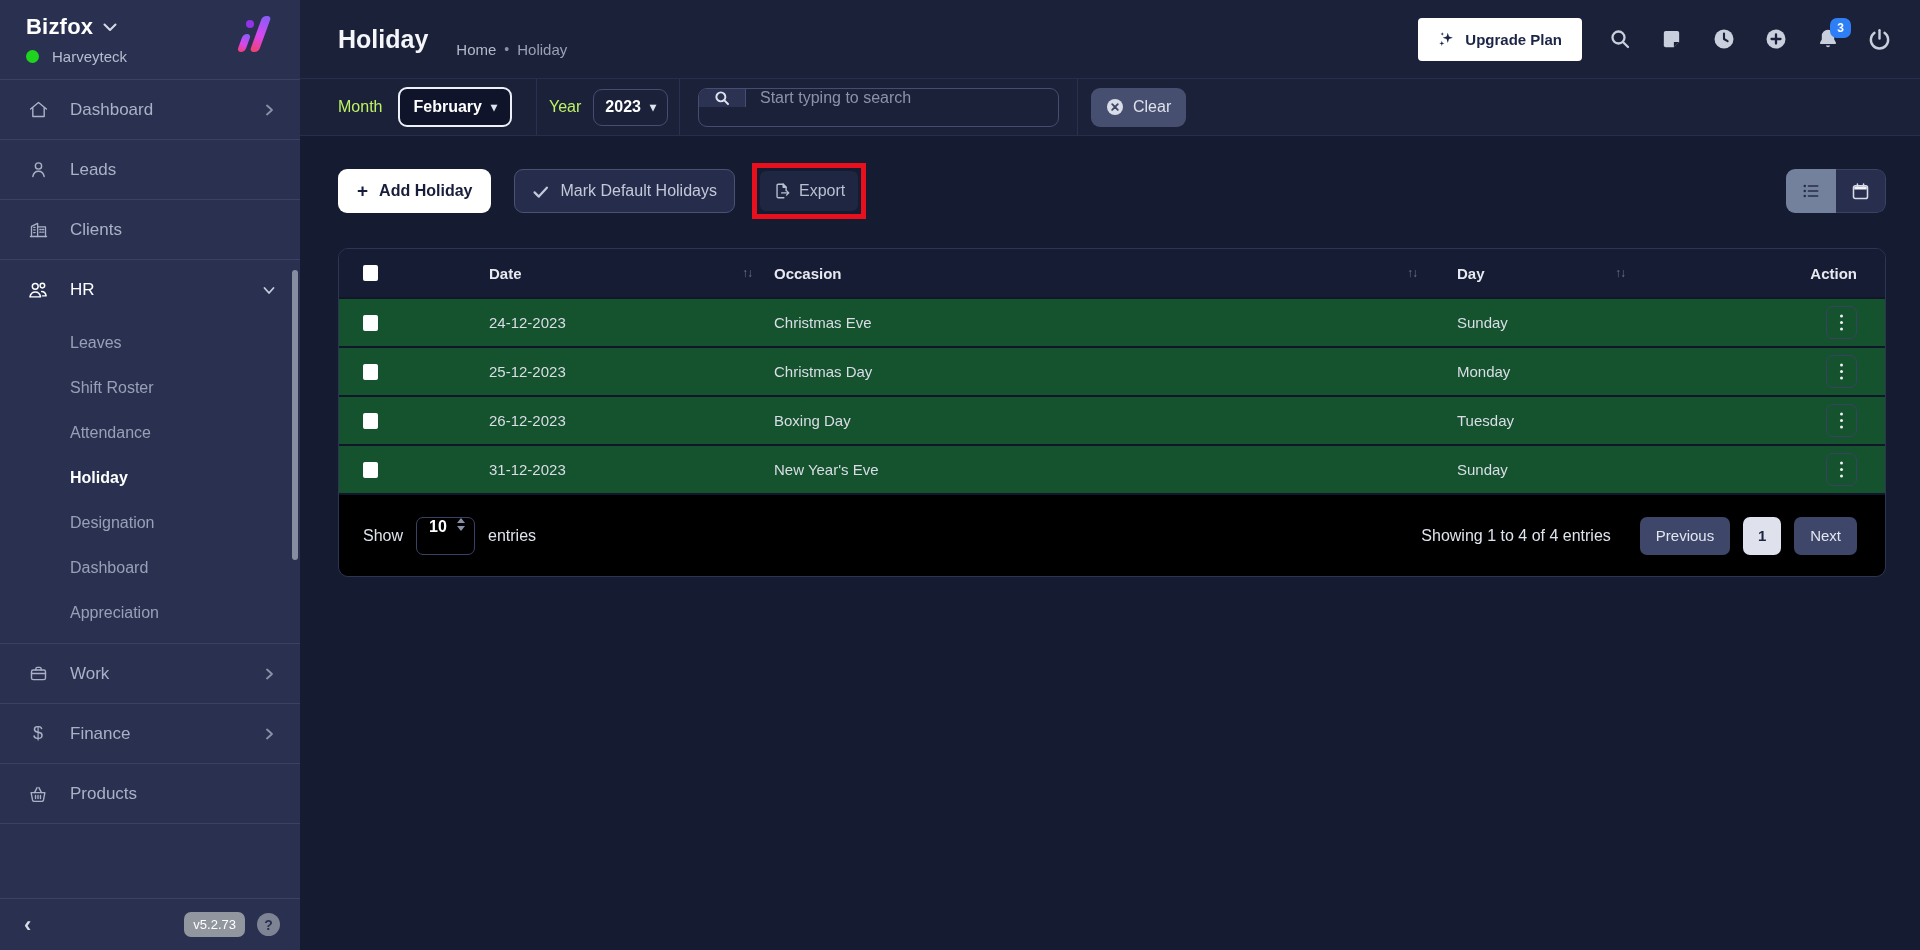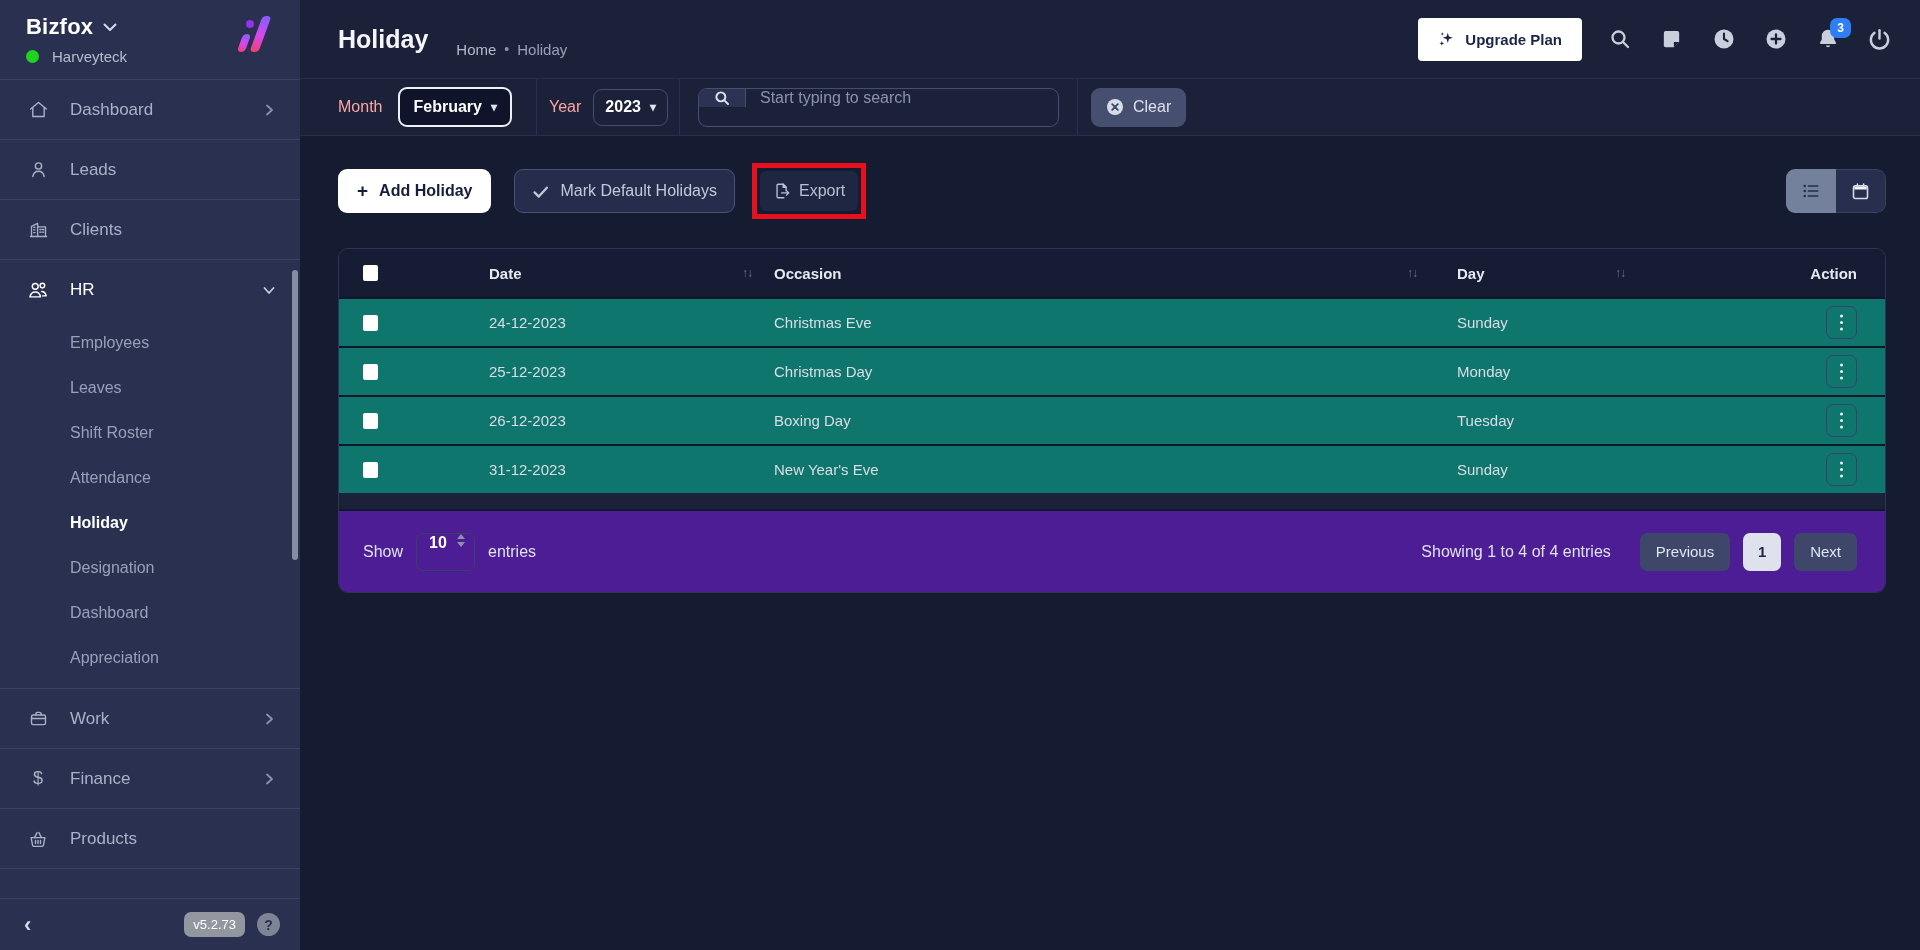--- a/index.html
+++ b/index.html
@@ -77,21 +77,21 @@
   }
   
   .filterbar {
     height:58px; background:#1b2138; border-bottom:1px solid #272e4c; border-top:1px solid #272e4c;
     display:flex; align-items:center; flex:0 0 58px;
   }
   .fgroup { height:100%; display:flex; align-items:center; border-right:1px solid #2a3150; }
   .fg-month { width:237px; padding-left:38px; gap:16px; }
   .fg-year { width:143px; padding-left:12px; gap:12px; }
   .fg-search { width:398px; padding-left:18px; }
-  .f-label { font-size:16px; color:#fca5a5; }
+  .f-label { font-size:16px; color:#bef264; }
   .month-btn {
     background:#0f142a; border:2px solid #edf0f7; border-radius:9px; height:40px; padding:0 13px;
     color:#ffffff; font-size:16px; font-weight:bold; font-family:inherit;
     display:flex; align-items:center; gap:9px; cursor:pointer;
   }
   .year-btn {
     background:transparent; border:1px solid #454d70; border-radius:9px; height:37px; padding:0 11px;
     color:#ffffff; font-size:16px; font-weight:bold; font-family:inherit;
     display:flex; align-items:center; gap:9px; cursor:pointer;
   }
@@ -140,32 +140,32 @@
   .card { margin-top:29px; border:1px solid #2d3454; border-radius:10px; overflow:hidden; background:#1b2139; }
   .trow { display:grid; grid-template-columns:150px 285px 665px 208px 1fr; align-items:center; }
   .thead { height:48px; background:#161c33; }
   .th { font-size:15px; font-weight:bold; color:#e6e9f0; display:flex; align-items:center; }
   .sort { margin-left:auto; margin-right:22px; font-size:12px; color:#6b7490; letter-spacing:-1px; cursor:pointer; }
   .cell-check { padding-left:24px; }
   input[type="checkbox"] {
     appearance:none; -webkit-appearance:none; width:15px; height:16px; background:#ffffff;
     border-radius:2px; border:none; cursor:pointer; display:block;
   }
-  .tbody-row { height:49px; border-top:2px solid #11162b; background:#0f766e; }
+  .tbody-row { height:49px; border-top:2px solid #11162b; background:#14532d; }
   .td { font-size:15px; color:#dadde7; }
   .td-day { padding-left:18px; }
   .cell-action { display:flex; justify-content:flex-end; padding-right:28px; }
   .th-action { justify-content:flex-end; padding-right:28px; }
   .kebab-btn {
     width:31px; height:33px; background:transparent; border:1px solid #3a4264; border-radius:7px;
     display:flex; align-items:center; justify-content:center; cursor:pointer;
   }
   .kebab-dots { width:3.5px; height:3.5px; border-radius:50%; background:#eef0f6;
     box-shadow:0 -6.5px 0 #eef0f6, 0 6.5px 0 #eef0f6; }
-  .tfoot { height:83px; border-top:2px solid #11162b; display:flex; align-items:center; padding:0 28px 0 24px; background:#4c1d95;margin-top:16px; }
+  .tfoot { height:83px; border-top:2px solid #11162b; display:flex; align-items:center; padding:0 28px 0 24px; background:#000000; }
   .show-label, .entries-label { font-size:16px; color:#dfe3ec; }
   .page-size {
     width:59px; height:38px; border:1px solid #3a4264; border-radius:7px; margin:0 13px;
     display:flex; align-items:flex-start; padding:0 9px 0 12px; cursor:pointer; background:transparent;font-weight:bold;
   }
   .page-size-val { font-size:16px; color:#ffffff; flex:1; }
   .spin { display:flex; flex-direction:column; gap:3px; align-items:center; }
   .tri-up { width:0; height:0; border-left:4px solid transparent; border-right:4px solid transparent; border-bottom:5px solid #8a92aa; }
   .tri-down { width:0; height:0; border-left:4px solid transparent; border-right:4px solid transparent; border-top:5px solid #8a92aa; }
   .tfoot-spacer { flex:1; }
@@ -246,23 +246,20 @@
           </svg>
       </span>
       <span class="nav-label">HR</span>
       <span class="nav-chev">
         <svg width="14" height="14" viewBox="0 0 14 14">
             <path d="M2.5 5l4.5 5 4.5-5" fill="none" stroke="#c6ccda" stroke-width="1.8" stroke-linecap="round" stroke-linejoin="round"></path>
           </svg>
       </span>
     </div>
     <div class="submenu">
-      <div class="sub-item">
-          <span class="sub-label">Employees</span>
-        </div>
       <div class="sub-item">
           <span class="sub-label">Leaves</span>
         </div>
       <div class="sub-item">
           <span class="sub-label">Shift Roster</span>
         </div>
       <div class="sub-item">
           <span class="sub-label">Attendance</span>
         </div>
       <div class="sub-item active">

